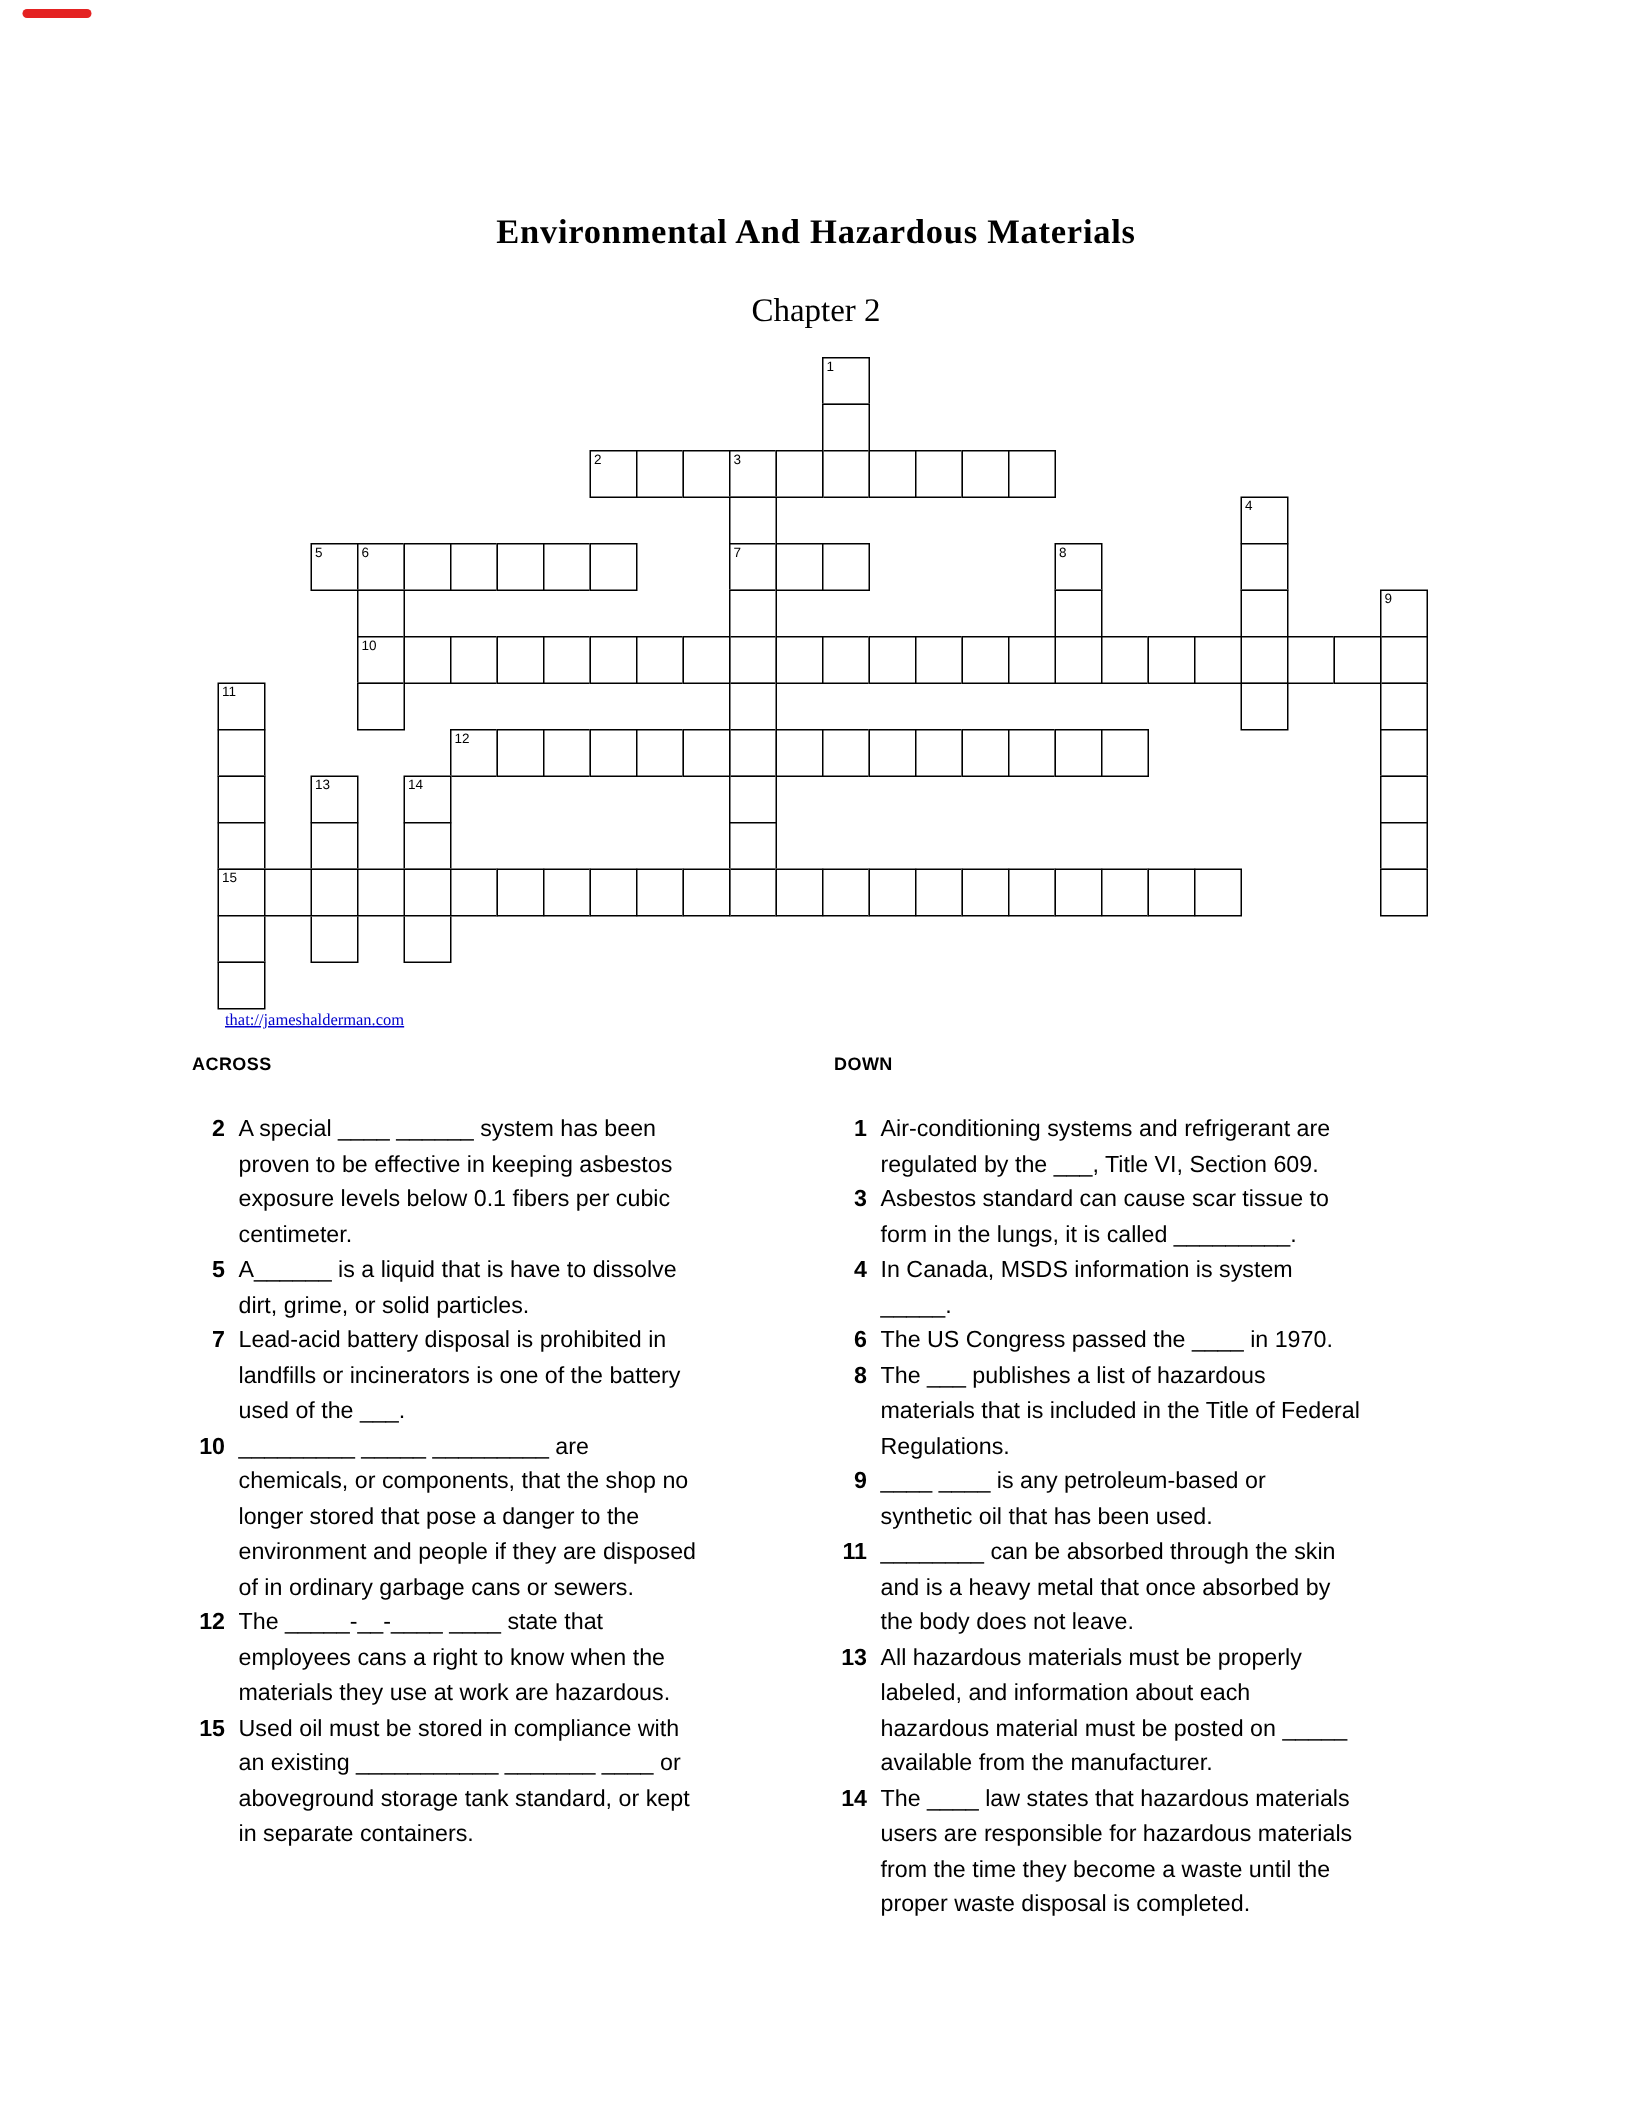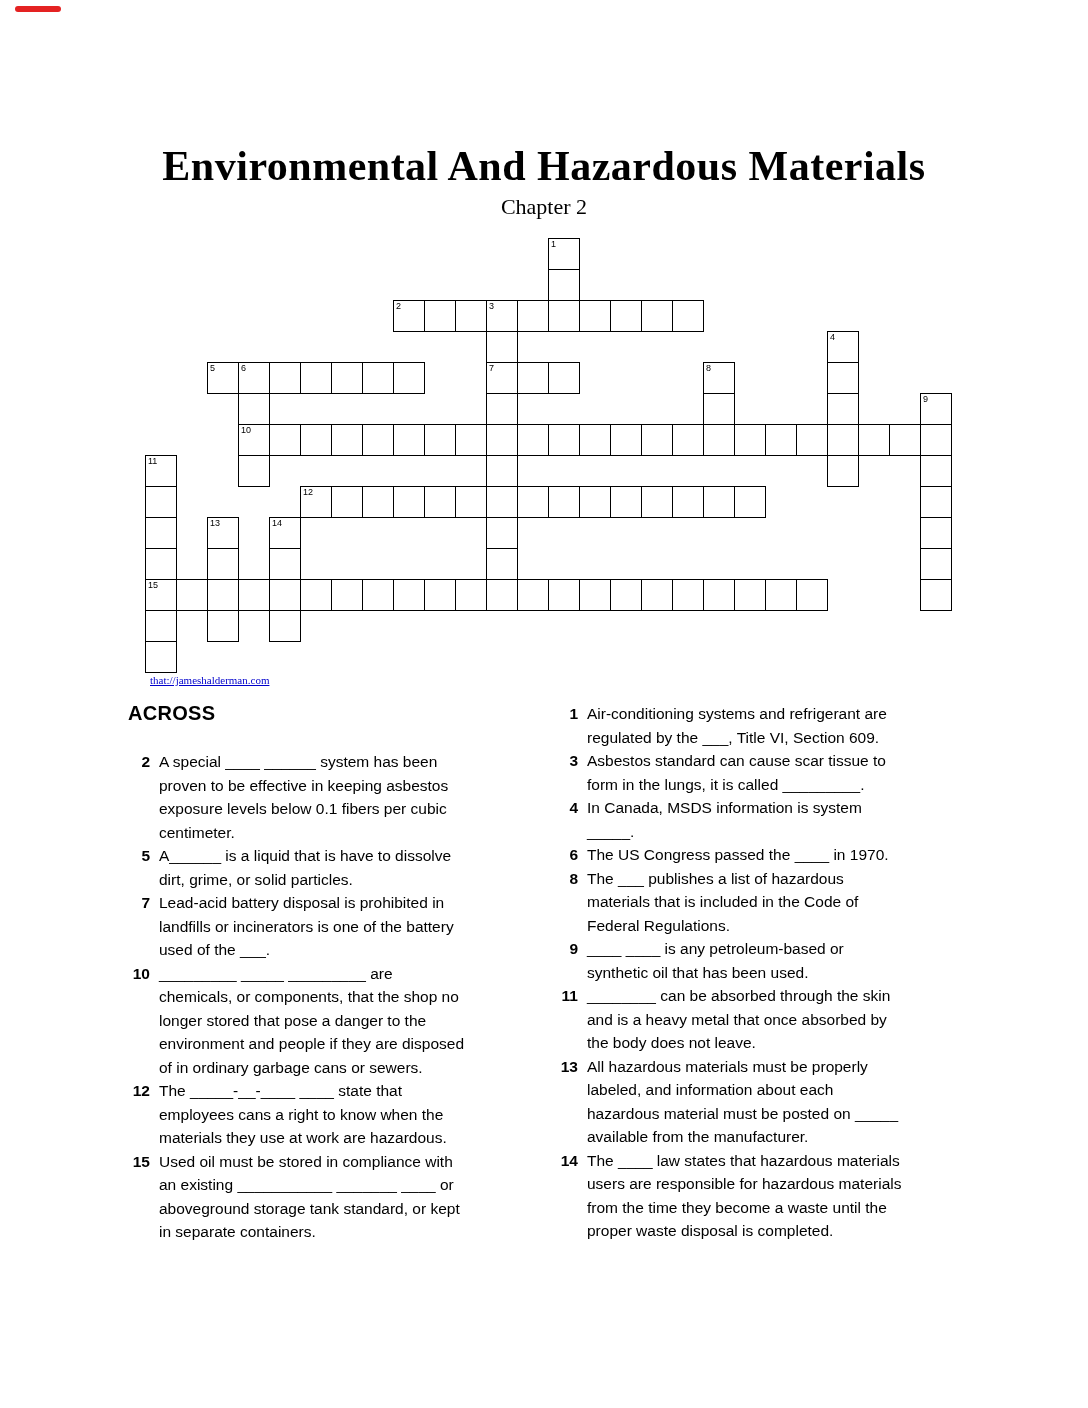--- a/index.html
+++ b/index.html
@@ -11,21 +11,21 @@
   }
   .corner-mark {
     position:absolute; left:15px; top:6px;
     width:46px; height:6px; border-radius:3px;
     background:#e42222;
   }
   .page-title {
     position:absolute; top:142px; left:0; width:100%;
     text-align:center; margin:0;
     font-family:"Liberation Serif", serif;
-    font-size:42px; font-weight:bold; letter-spacing:0.5px;
+    font-size:23px; font-weight:bold; letter-spacing:0.5px;
   }
   .page-subtitle {
     position:absolute; top:194px; left:0; width:100%;
     text-align:center; margin:0;
     font-family:"Liberation Serif", serif;
     font-size:22px; font-weight:normal;
   }
   #grid { position:absolute; left:145px; top:238px; }
   .cell {
     position:absolute; width:32px; height:32px;
@@ -39,21 +39,21 @@
   }
   .site-link {
     position:absolute; left:150px; top:674px;
     font-family:"Liberation Serif", serif;
     font-size:11px; text-decoration:underline;
   }
   .clue-col { position:absolute; top:702px; }
   .clue-col-across { left:128px; width:400px; }
   .clue-col-down   { left:556px; width:392px; }
   .clue-header {
-    margin:0 0 25px 0; font-size:20px; font-weight:bold;
+    margin:0 0 25px 0; font-size:12px; font-weight:bold;
     letter-spacing:0.3px;
   }
   .clue { display:flex; font-size:15.5px; line-height:23.5px; }
   .clue .num { flex:none; width:22px; text-align:right; font-weight:bold; margin-right:9px; }
   .clue-col-across .clue .txt { width:307px; }
   .clue-col-down   .clue .txt { width:322px; }
 </style>
 </head>
 <body>
 
@@ -236,40 +236,41 @@
           <span class="txt">The _____-__-____ ____ state that employees cans a right to know when the materials they use at work are hazardous.</span>
         </div>
         <div class="clue">
           <span class="num">15</span>
           <span class="txt">Used oil must be stored in compliance with an existing ___________ _______ ____ or aboveground storage tank standard, or kept in separate containers.</span>
         </div>
       </div>
   </div>
 
   <div class="clue-col clue-col-down">
+    <h3 class="clue-header">DOWN</h3>
     <div id="down-list">
         <div class="clue">
           <span class="num">1</span>
           <span class="txt">Air-conditioning systems and refrigerant are regulated by the ___, Title VI, Section 609.</span>
         </div>
         <div class="clue">
           <span class="num">3</span>
           <span class="txt">Asbestos standard can cause scar tissue to form in the lungs, it is called _________.</span>
         </div>
         <div class="clue">
           <span class="num">4</span>
           <span class="txt">In Canada, MSDS information is system _____.</span>
         </div>
         <div class="clue">
           <span class="num">6</span>
           <span class="txt">The US Congress passed the ____ in 1970.</span>
         </div>
         <div class="clue">
           <span class="num">8</span>
-          <span class="txt">The ___ publishes a list of hazardous materials that is included in the Code of Federal Regulations.</span>
+          <span class="txt">The ___ publishes a list of hazardous materials that is included in the Title of Federal Regulations.</span>
         </div>
         <div class="clue">
           <span class="num">9</span>
           <span class="txt">____ ____ is any petroleum-based or synthetic oil that has been used.</span>
         </div>
         <div class="clue">
           <span class="num">11</span>
           <span class="txt">________ can be absorbed through the skin and is a heavy metal that once absorbed by the body does not leave.</span>
         </div>
         <div class="clue">

